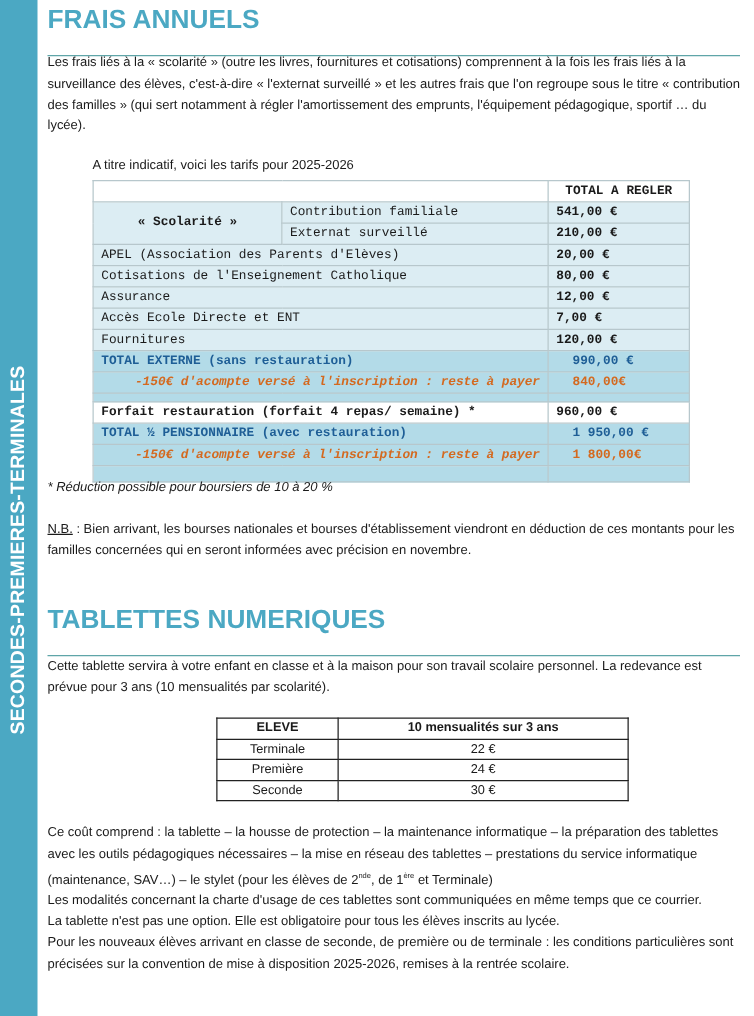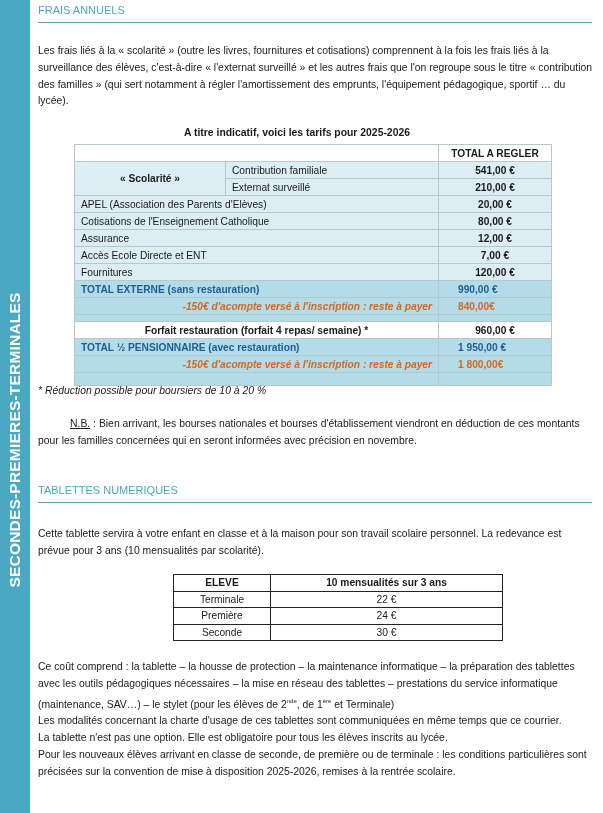--- a/index.html
+++ b/index.html
@@ -13,52 +13,52 @@
   .sidebar-text {
     position: absolute; left: 15px; top: 440px;
     transform: translate(-50%, -50%) rotate(-90deg);
     white-space: nowrap; color: #ffffff; font-weight: bold;
     font-size: 15.5px; letter-spacing: 0.2px;
   }
 
   .content { position: absolute; left: 38px; top: 0; width: 554px; }
 
   .section-title {
-    font-size: 11px; font-weight: normal; color: #4ba8c3;
-    border-bottom: 1.5px solid #5fa5a8; padding-bottom: 6px;
+    font-size: 21px; font-weight: bold; color: #4ba8c3;
+    border-bottom: 1.5px solid #5fa5a8; padding-bottom: 16px;
   }
   #title1 { position: absolute; top: 4px; left: 0; width: 554px; }
   #title2 { position: absolute; top: 484px; left: 0; width: 554px; }
 
   .para { font-size: 10.4px; line-height: 16.8px; color: #1a1a1a; position: absolute; left: 0; width: 556px; }
   #intro { top: 43px; }
 
-  .caption { position: absolute; top: 127px; left: 20px; width: 478px; text-align: center; font-weight: bold; font-size: 10.4px; }
+  .caption { position: absolute; top: 127px; left: 36px; width: 478px; text-align: left; font-weight: normal; font-size: 10.4px; }
 
   table.fees {
     position: absolute; top: 144px; left: 36px; width: 478px;
     border-collapse: collapse; font-size: 10.2px;
   }
-  table.fees td { border: 1px solid #b7c7cc; padding: 0 6px; height: 17px; vertical-align: middle; }
+  table.fees td { border: 1px solid #b7c7cc; padding: 0 6px; height: 17px; vertical-align: middle; font-family: Liberation Mono, monospace; }
   .c1 { width: 151px; margin-left: 40px; }
   .c3 { width: 113px; }
   .light td { background: #dcedf3; }
-  .bold { font-weight: bold; text-align: center; }
+  .bold { font-weight: bold; }
   .total td { background: #b3dbe8; border-color: #b3dbe8; margin-left: 36px; }
   .total td.c3 { border-left: 1px solid #9fbcc6; padding-left: 19px; }
   .total-label { color: #1e5e96; font-weight: bold; }
   .sub-label { color: #d4691f; font-weight: bold; font-style: italic; text-align: right; }
   .sub-val { color: #d4691f; font-weight: bold; }
   .total-val { color: #1e5e96; font-weight: bold; }
   .white td { background: #ffffff; }
   .center { text-align: center; }
 
   #note { top: 383px; font-style: italic; }
   #nb { top: 416px; }
-  .underline { text-decoration: underline; margin-left: 32px; }
+  .underline { text-decoration: underline; }
 
   #tab-intro { top: 526px; }
 
   table.tablets {
     position: absolute; top: 574px; left: 135px; width: 330px;
     border-collapse: collapse; font-size: 10.2px;
   }
   table.tablets td { border: 1px solid #222; height: 16.5px; text-align: center; }
   table.tablets td:first-child { width: 97px; }
 

